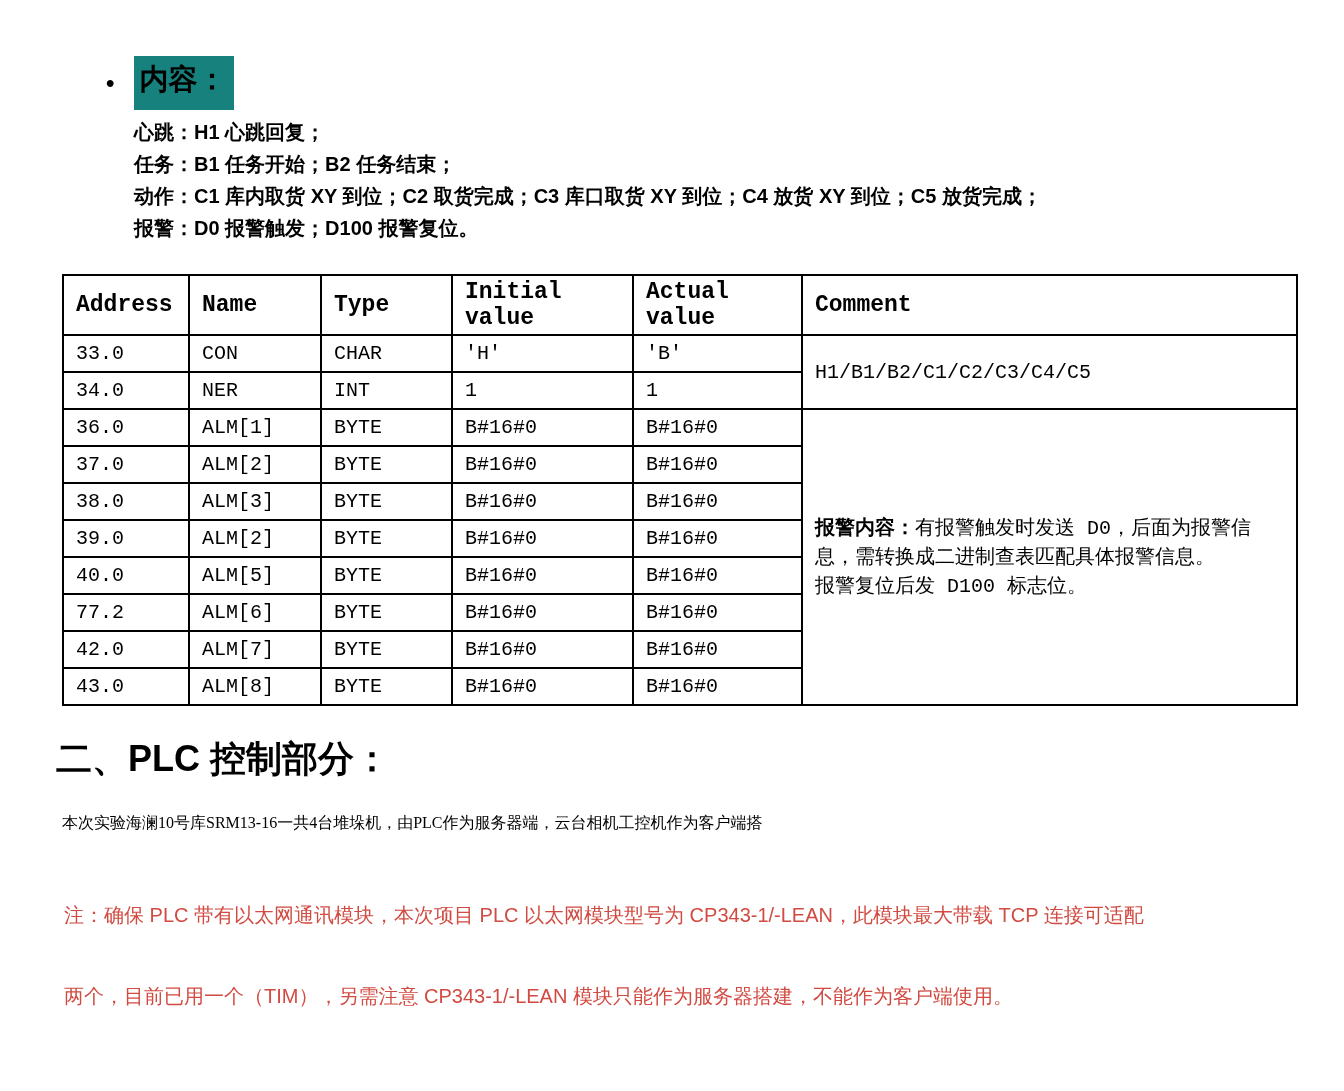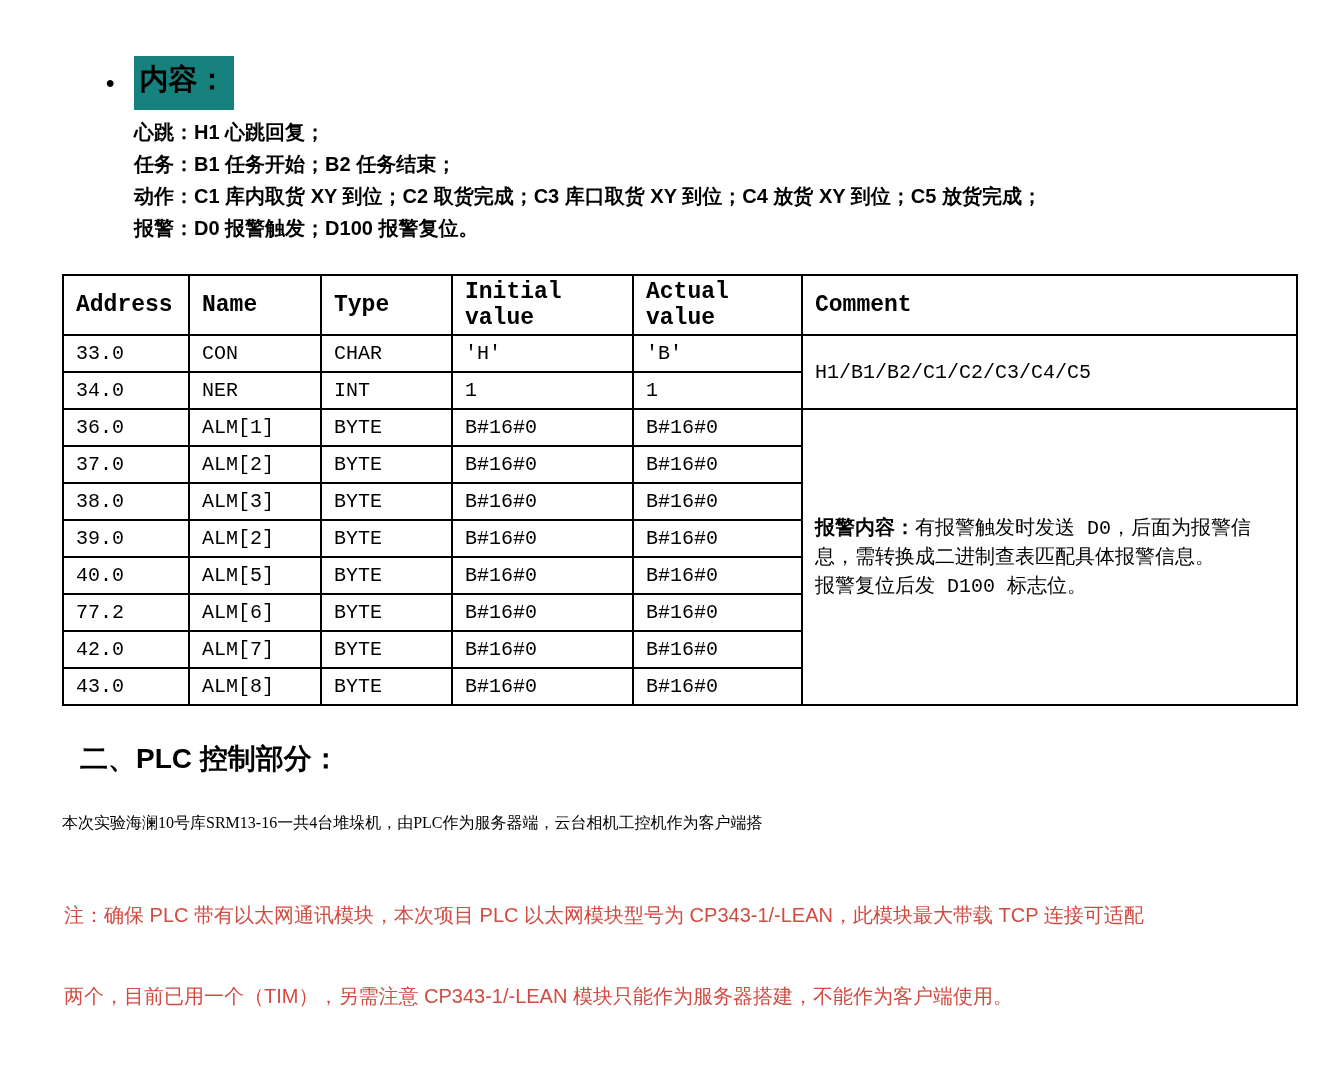--- a/index.html
+++ b/index.html
@@ -56,22 +56,22 @@
     font-size:21px;
   }
   td.cmt-cjk{
     font-family:"Liberation Serif","DejaVu Serif",serif;
     font-size:21px;line-height:29px;
     padding-left:12px;padding-right:10px;
   }
   .cmt-bold{font-weight:bold;}
   
   .section-title{
-    margin:36px 0 0 80px;
-    font-size:28px;font-weight:bold;line-height:34px;
+    margin:36px 0 0 56px;
+    font-size:36px;font-weight:bold;line-height:34px;
   }
   
   .para{
     margin:30px 0 0 62px;
     font-family:"Liberation Serif","DejaVu Serif",serif;
     font-size:16px;line-height:33px;
   }
   
   .note{
     margin:9px 0 0 64px;

